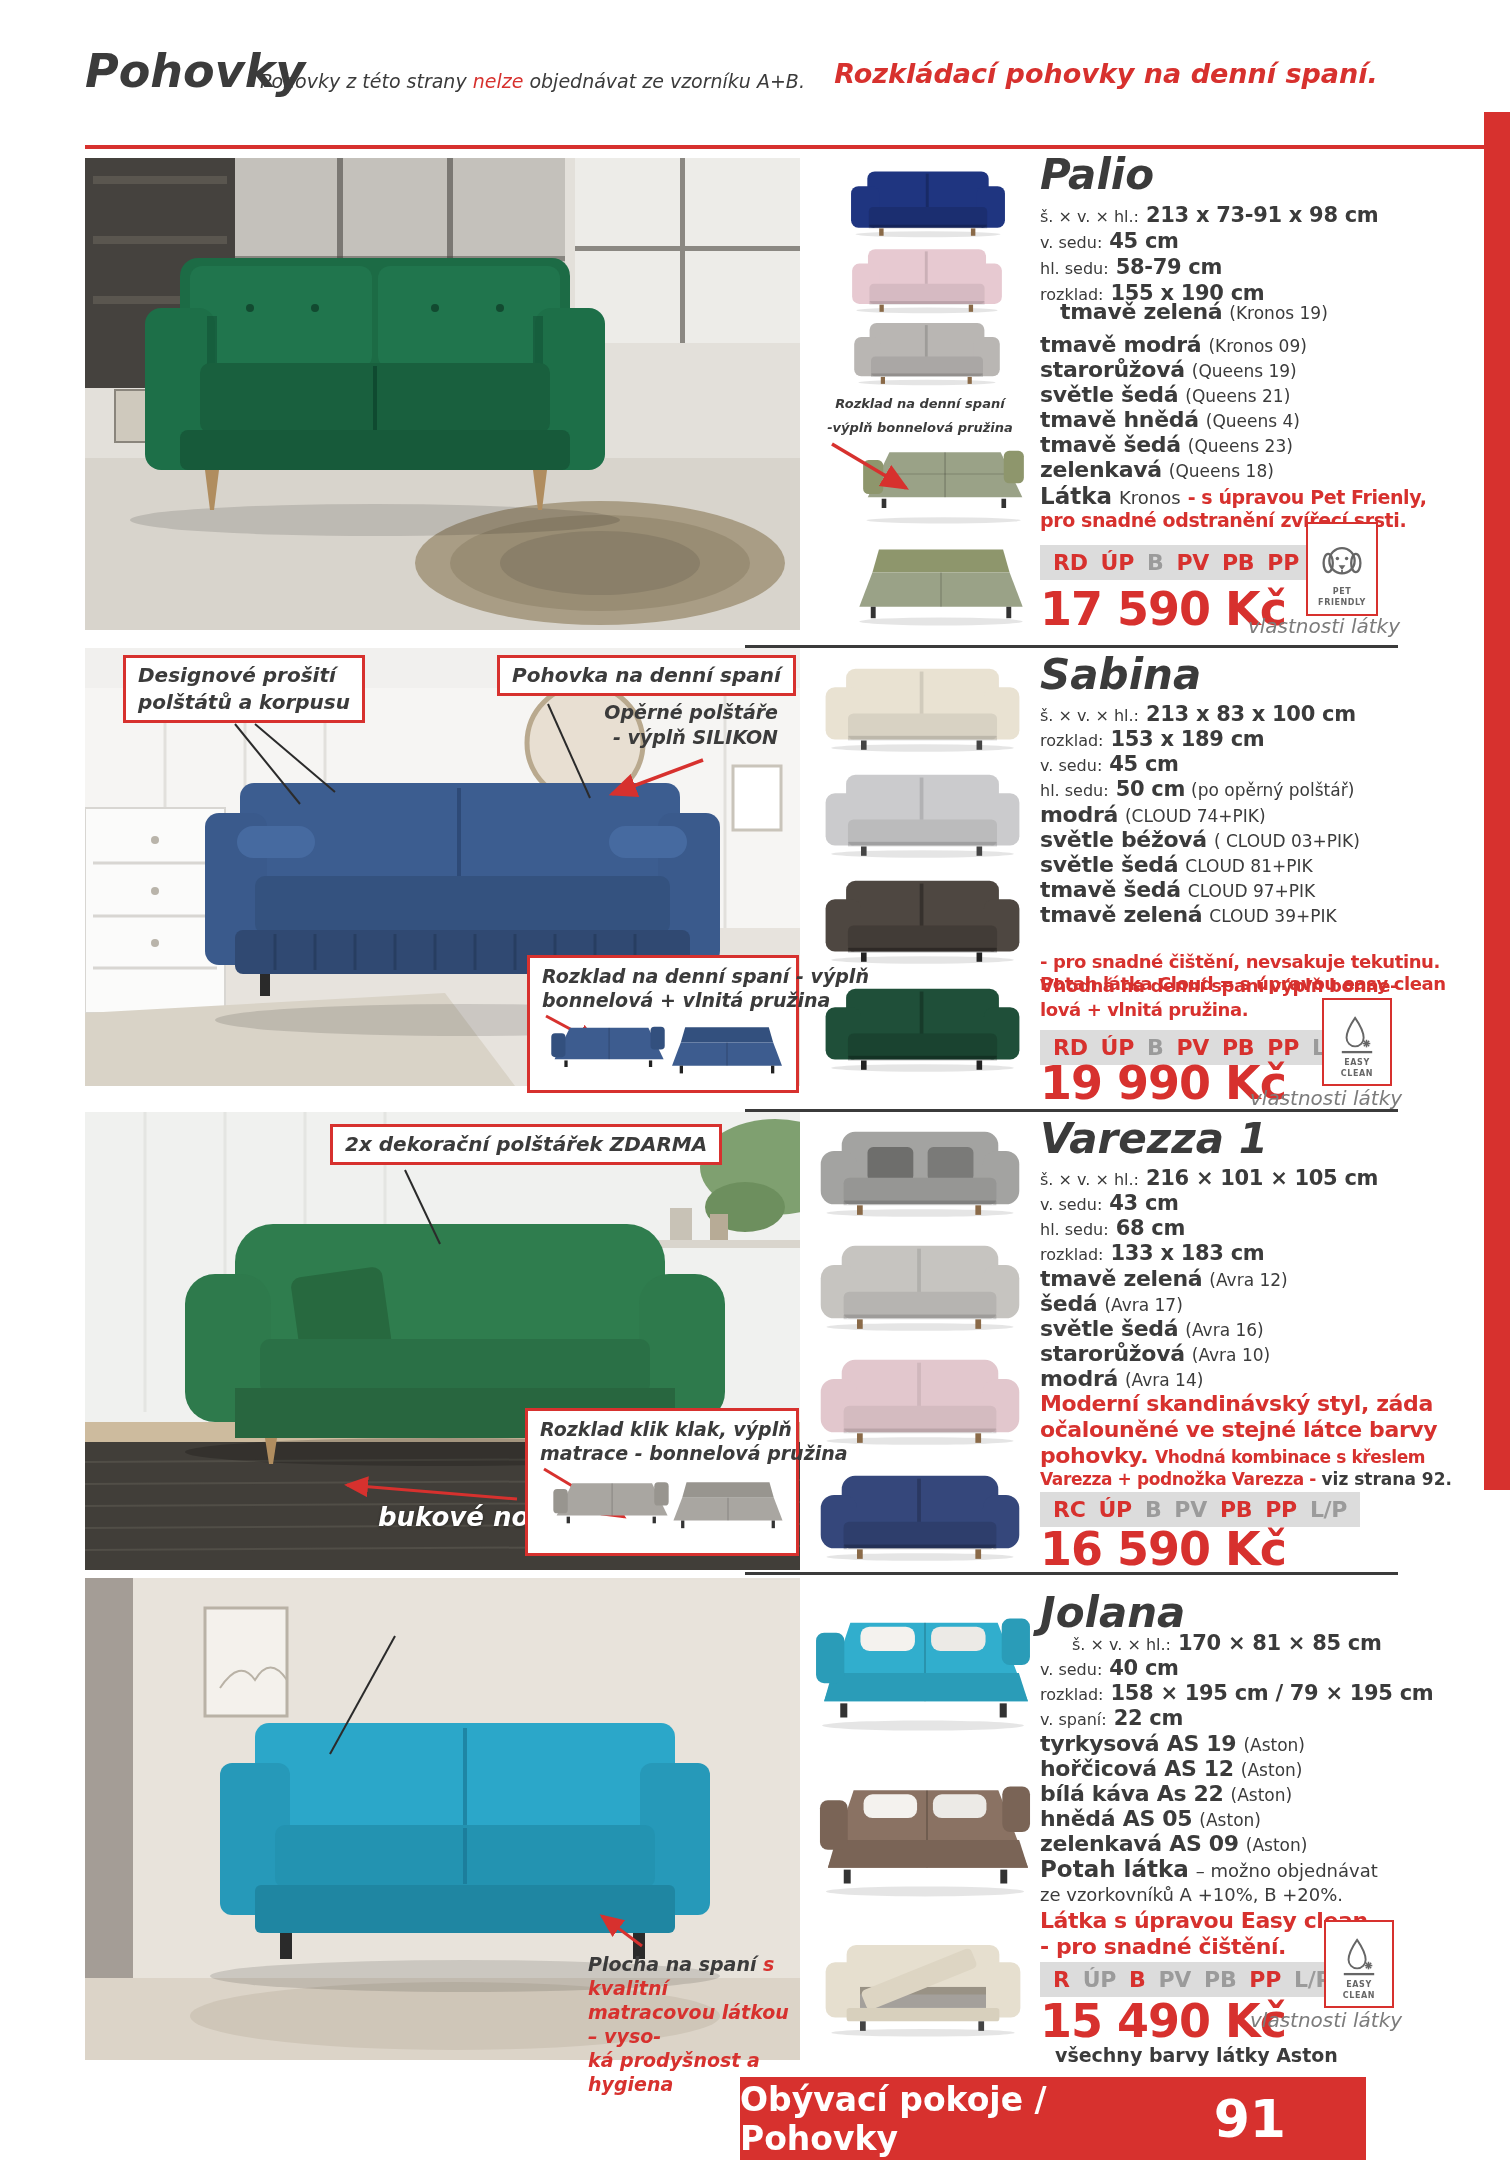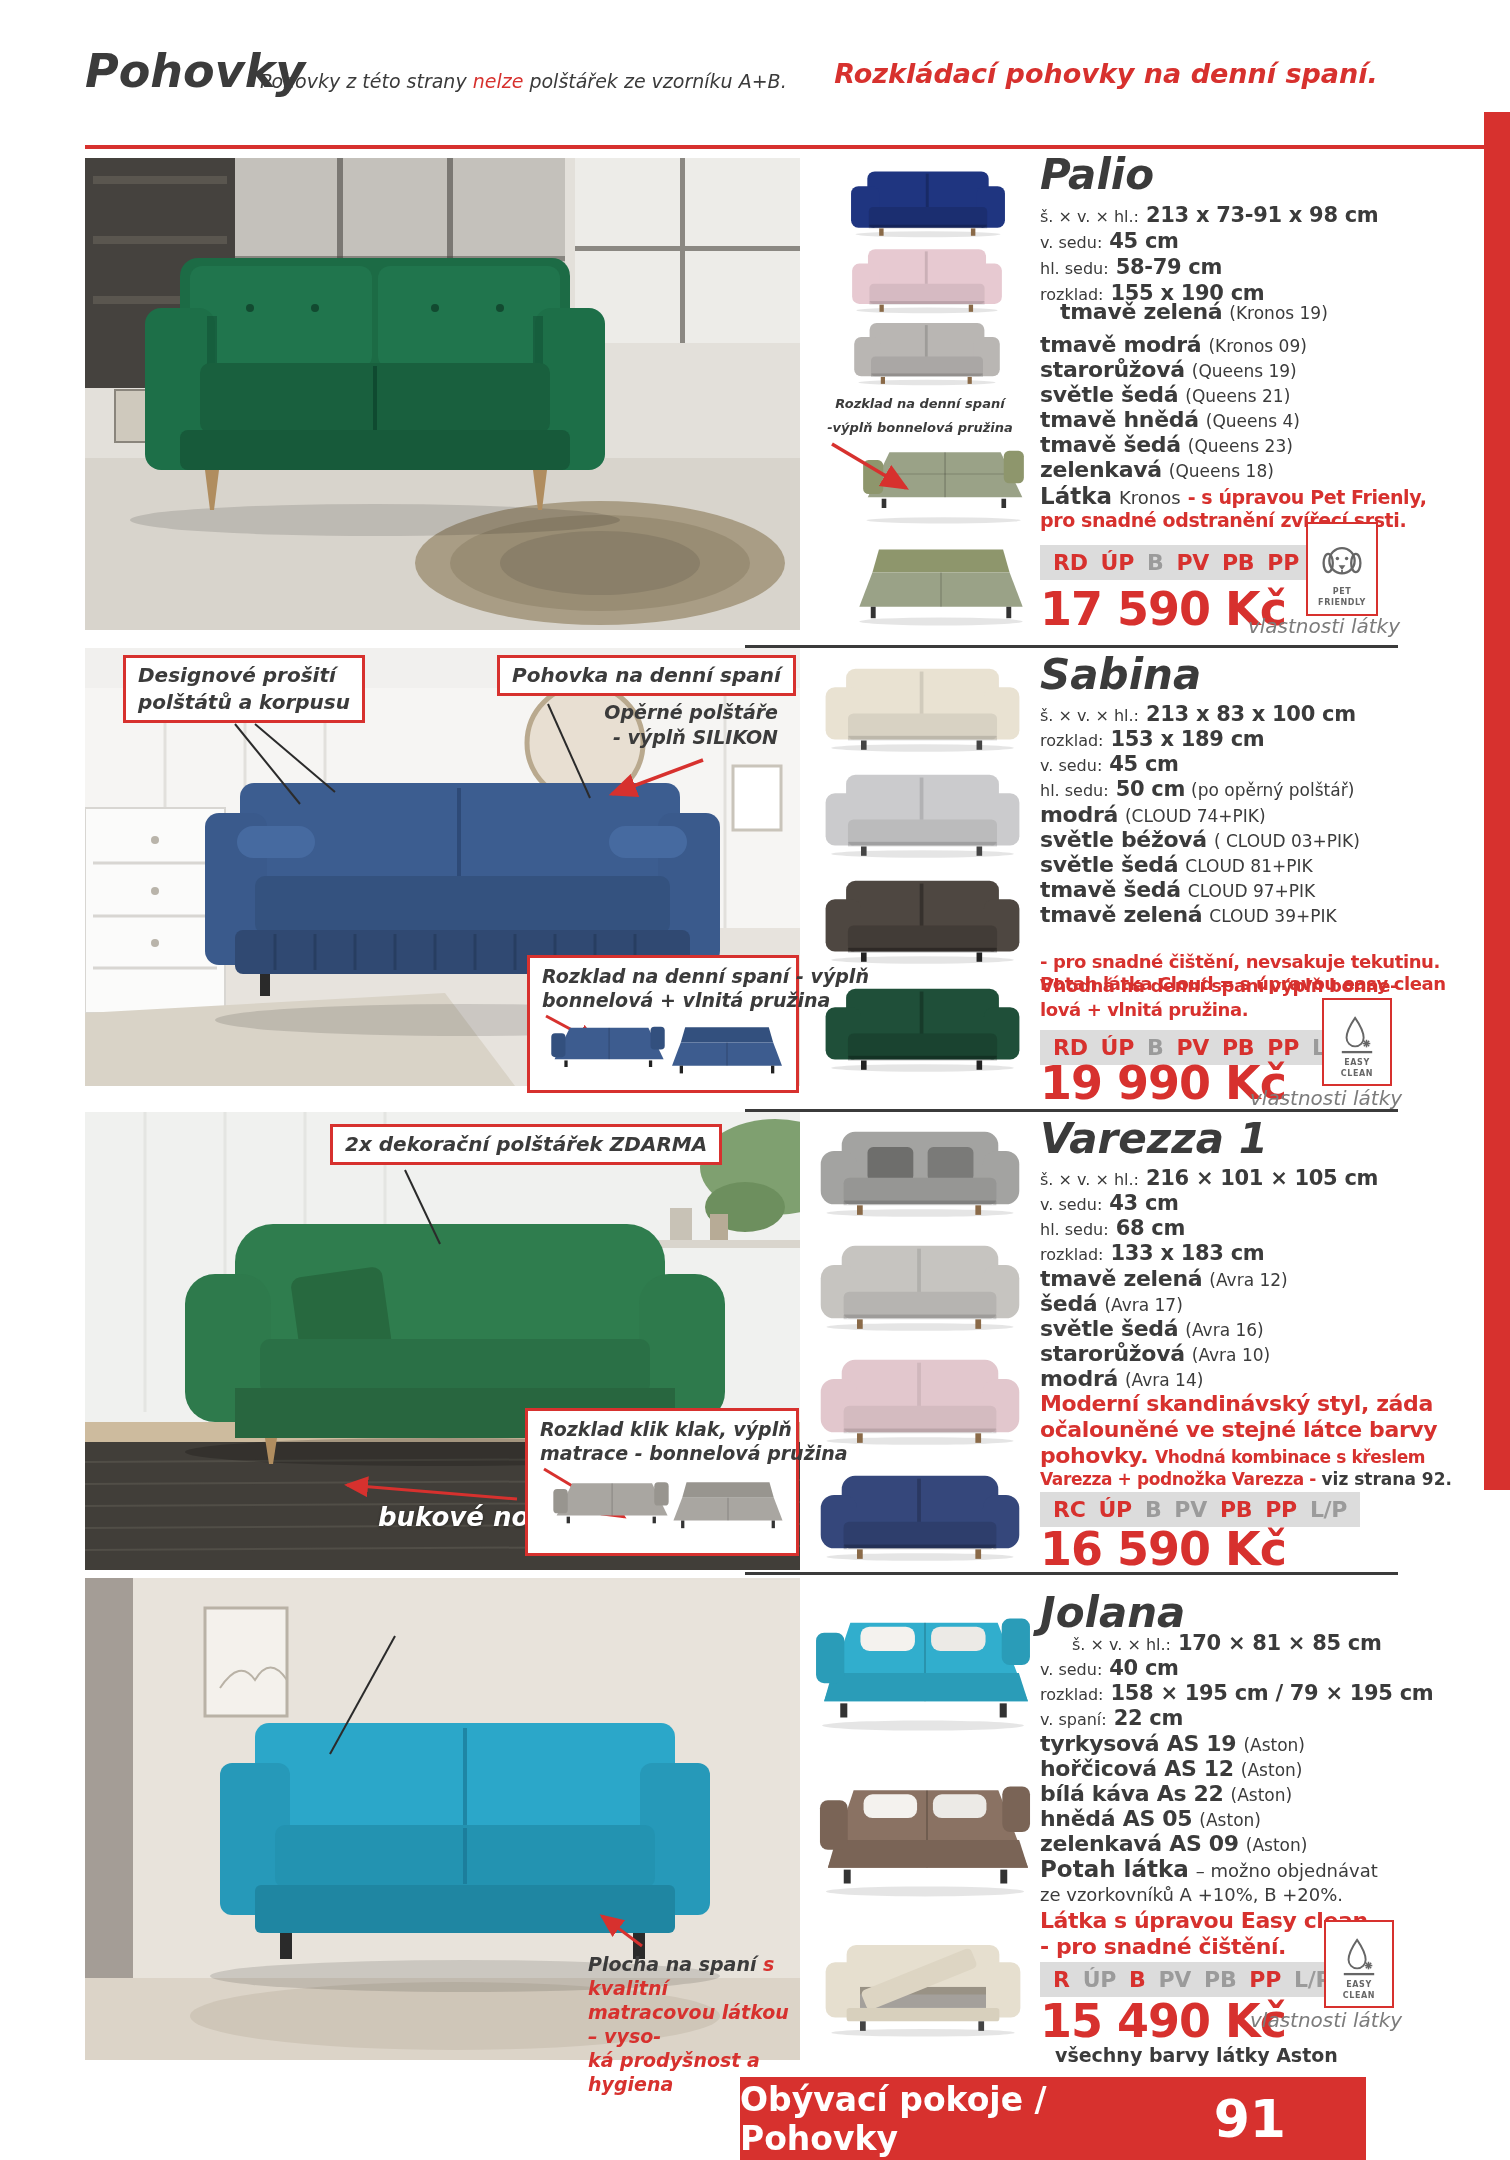--- a/index.html
+++ b/index.html
@@ -52,21 +52,21 @@
   .footer .bc{font-weight:bold;font-size:33px;margin-right:46px;}
   .footer .pg{font-weight:bold;font-size:52px;margin-right:80px;}
   svg{display:block;}
 </style>
 </head>
 <body>
 
 <div class="page">
 
   <div class="abs hdr-title" style="left:85px;top:44px;">Pohovky</div>
-  <div class="abs hdr-sub" style="left:260px;top:70px;"><span>Pohovky z této strany </span><span class="rd">nelze</span><span> polštářek ze vzorníku A+B.</span></div>
+  <div class="abs hdr-sub" style="left:260px;top:70px;"><span>Pohovky z této strany </span><span class="rd">nelze</span><span> objednávat ze vzorníku A+B.</span></div>
   <div class="abs hdr-right" style="left:800px;top:58px;width:612px;">Rozkládací pohovky na denní spaní.</div>
   <div class="rule" style="left:85px;top:145px;width:1425px;height:4px;"></div>
   <div class="sidetab" style="left:1484px;top:112px;width:26px;height:1378px;"></div>
 
   <div class="photo" style="left:85px;top:158px;width:715px;height:472px;">
     <svg width="715" height="472" viewBox="0 0 715 472">
       <rect width="715" height="472" fill="#e3e0da"></rect>
       <rect y="300" width="715" height="172" fill="#d8d4cc"></rect>
       <rect x="0" y="0" width="150" height="230" fill="#45423e"></rect>
       <rect x="8" y="18" width="134" height="8" fill="#5a564f"></rect>

